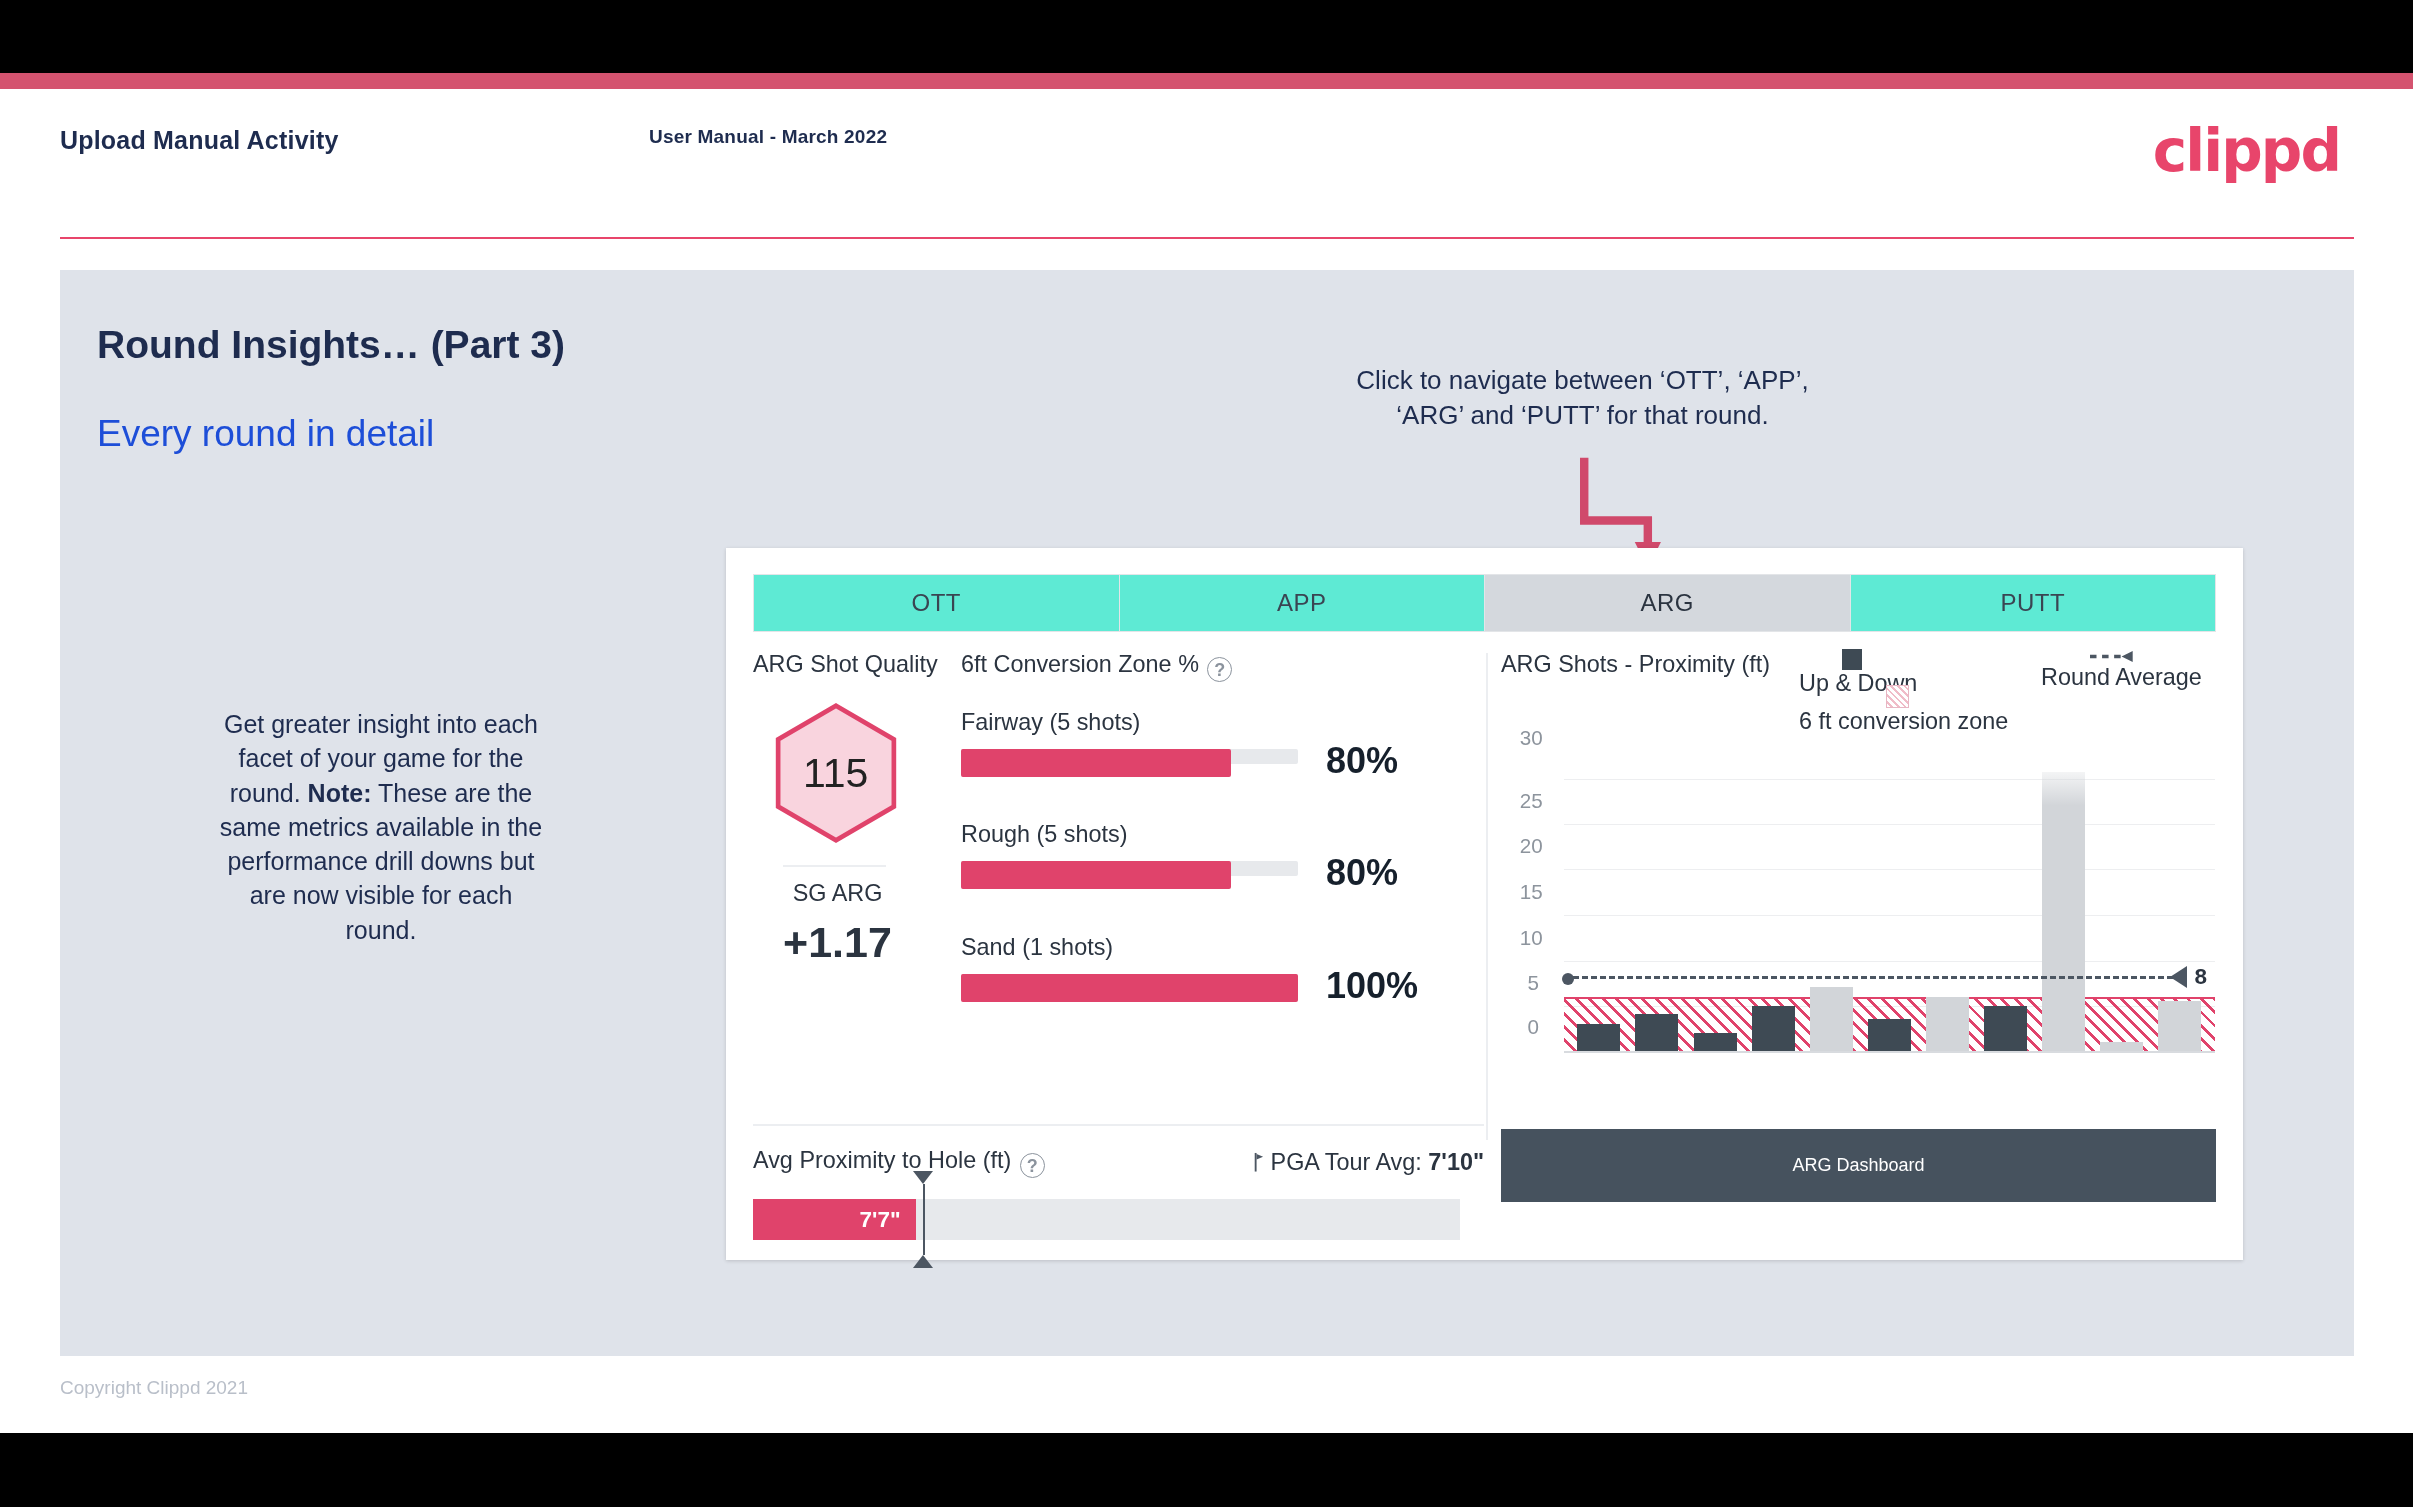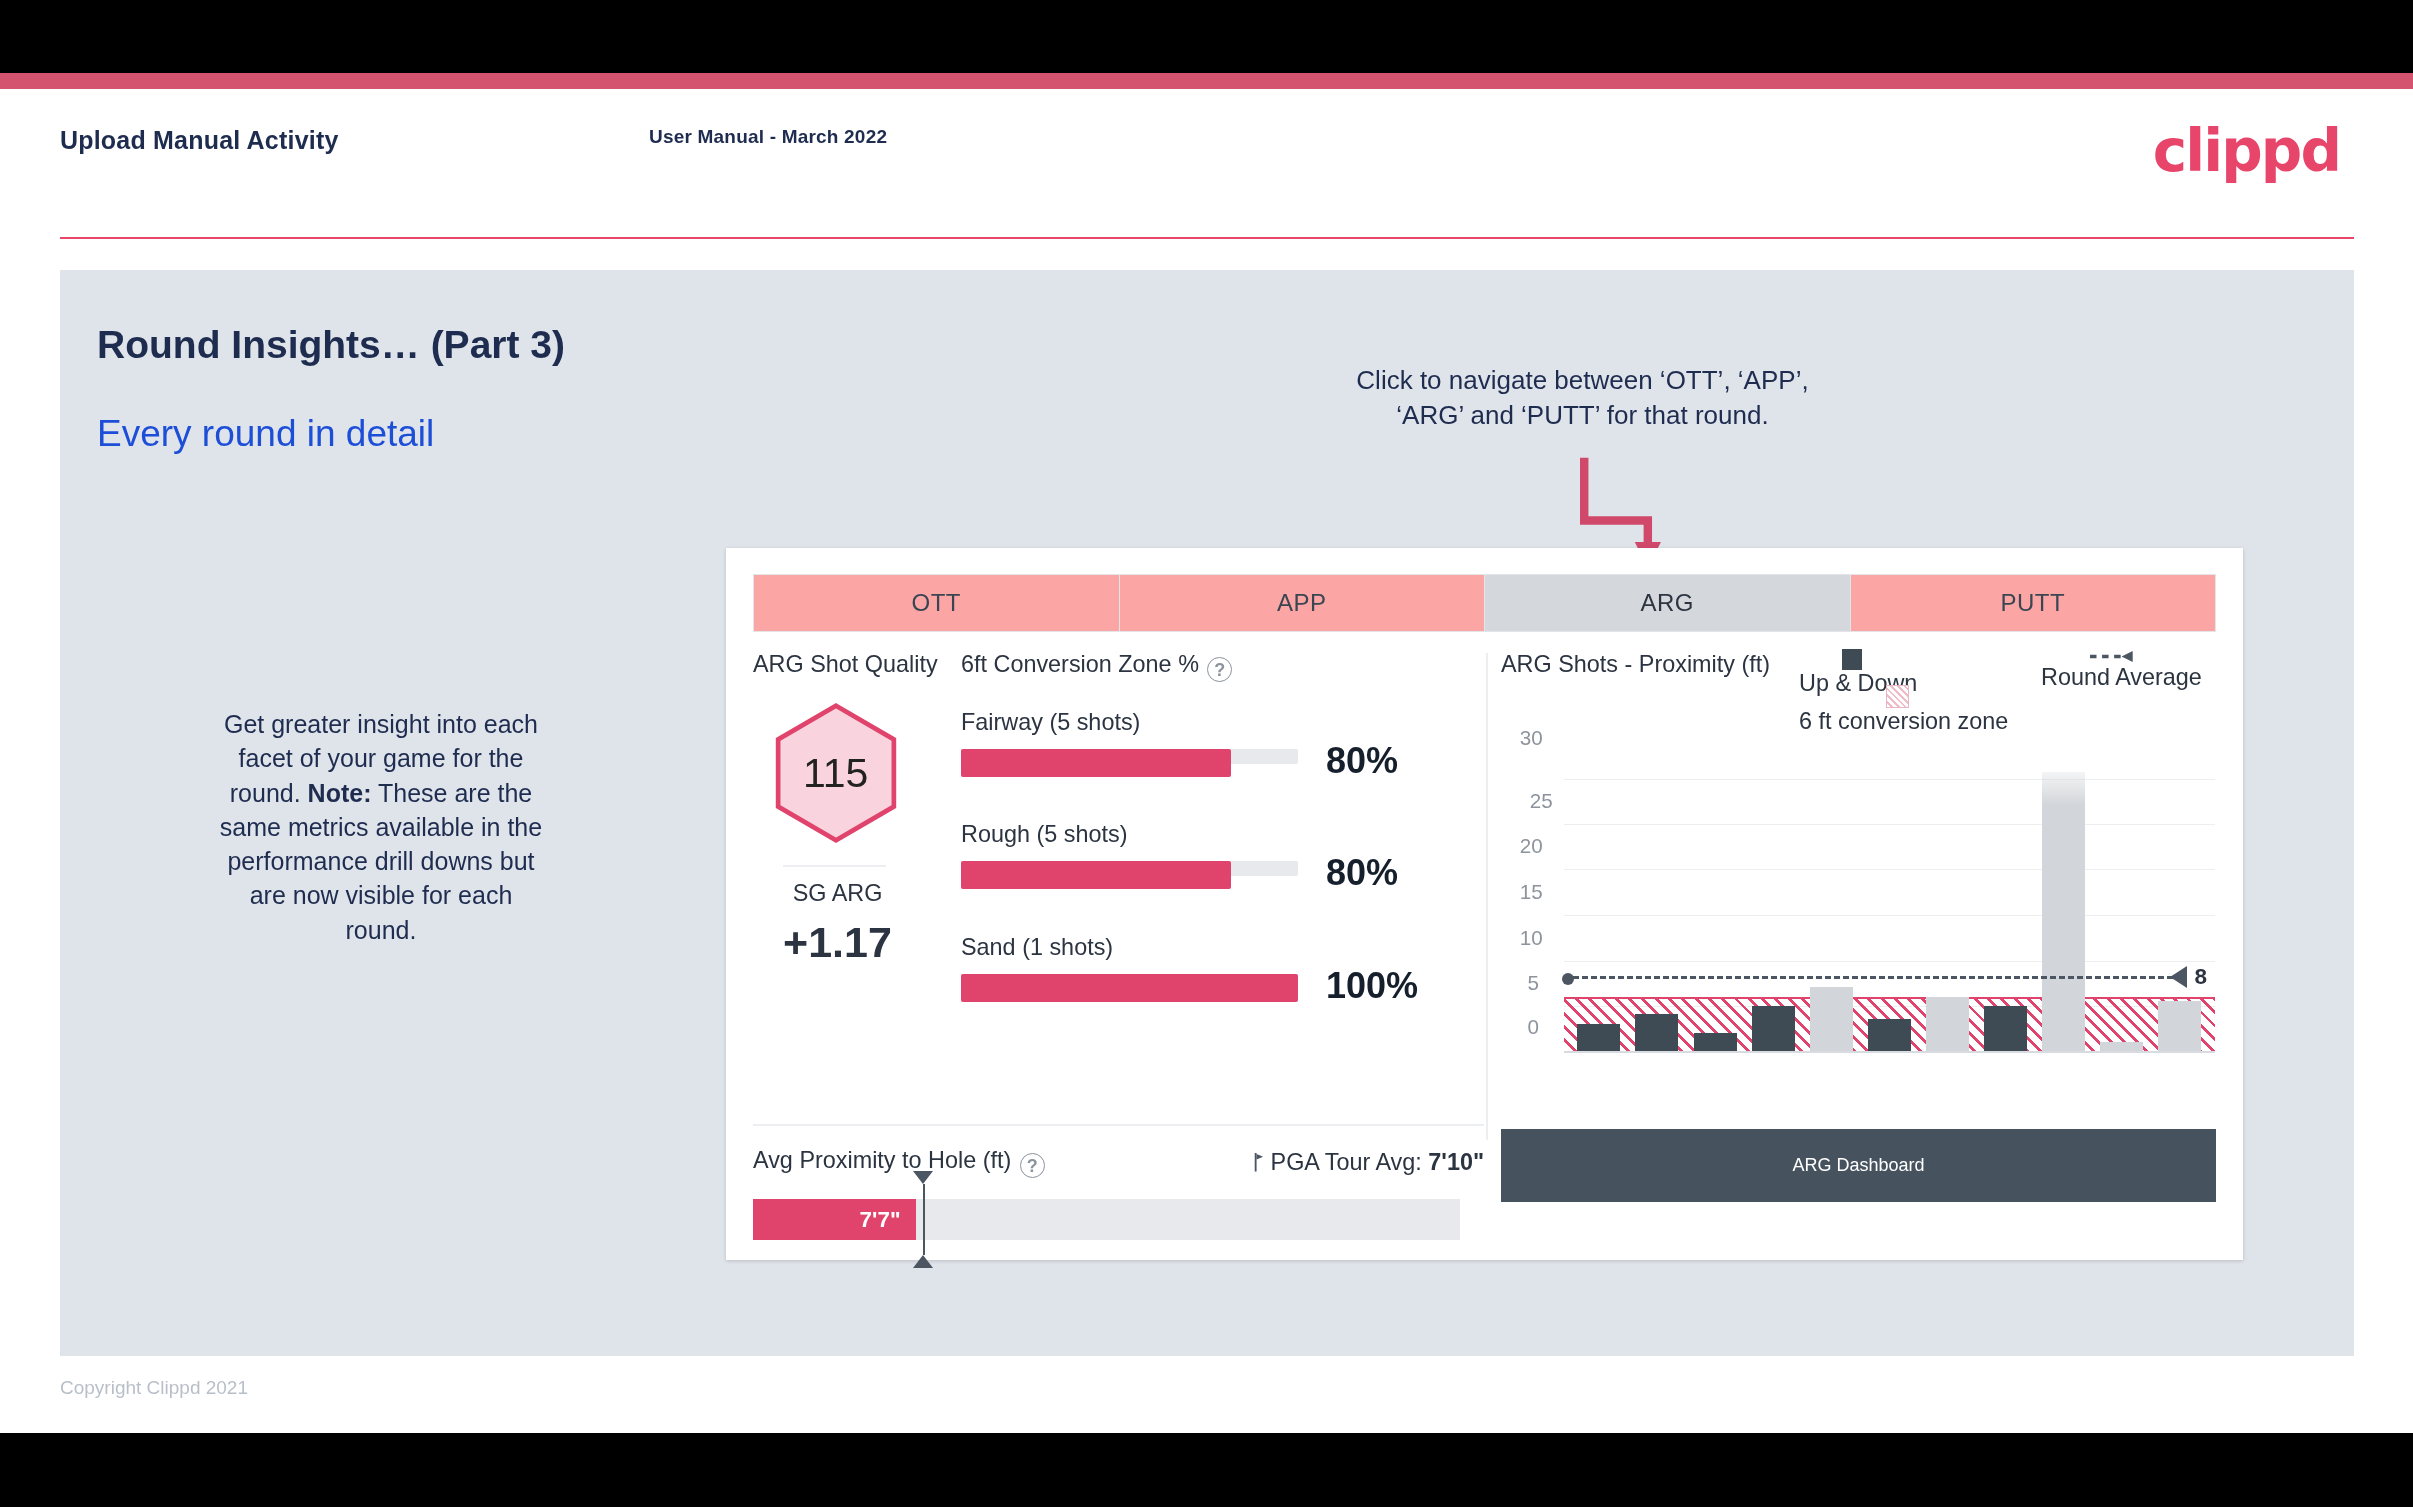--- a/index.html
+++ b/index.html
@@ -23,21 +23,21 @@
 
   .arrow-wrap{position:absolute;left:1573px;top:454px;width:159px;height:117px;}
 
   .body-copy{position:absolute;left:217px;top:707px;width:328px;text-align:center;font-size:25px;line-height:1.37;color:#1e2c4f;}
   .body-copy b{font-weight:700;}
 
   .copyright{position:absolute;left:60px;top:1377px;font-size:19px;color:#b9bfc9;}
 
   
   .card{position:absolute;left:726px;top:548px;width:1517px;height:712px;background:#fff;box-shadow:0 0.9px 3.7px rgba(0,0,0,.16);}
-  .tabs{position:absolute;left:27px;top:26px;width:1463px;height:58px;display:flex;border:0.9px solid #e3e5e8;box-sizing:border-box;background:#fca5a5;}
+  .tabs{position:absolute;left:27px;top:26px;width:1463px;height:58px;display:flex;border:0.9px solid #e3e5e8;box-sizing:border-box;background:#5eead4;}
   .tab{flex:1;display:flex;align-items:center;justify-content:center;font-size:24px;color:#3a4552;border-right:0.9px solid #e3e5e8;box-sizing:border-box;letter-spacing:0.5px;}
   .tab:last-child{border-right:none;}
   .tab.active{background:#d4d8dd;color:#2b3440;}
 
   .lpanel{position:absolute;left:27px;top:103px;width:731px;height:468px;}
   .rpanel{position:absolute;left:775px;top:103px;width:715px;height:562px;}
   .vdiv{position:absolute;left:760px;top:105px;width:1.9px;height:487px;background:#eceef1;}
   .l-shotq{position:absolute;left:0;top:0;font-size:23.4px;color:#2b3440;}
   .l-conv{position:absolute;left:208px;top:0;font-size:23.4px;color:#2b3440;}
   .qmark{display:inline-block;width:25px;height:25px;border:1.9px solid #8b939d;border-radius:50%;color:#8b939d;font-size:18px;line-height:24px;text-align:center;vertical-align:-3.7px;margin-left:8.4px;font-weight:700;box-sizing:border-box;}
@@ -227,21 +227,21 @@
         <div class="chart">
 
           <div class="gl" style="bottom:273px"></div>
           <div class="gl" style="bottom:228px"></div>
           <div class="gl" style="bottom:183px"></div>
           <div class="gl" style="bottom:137px"></div>
           <div class="gl" style="bottom:91px"></div>
           <div class="gl" style="bottom:46px"></div>
 
           <div class="ytick" style="left:9.4px;bottom:291px;">30</div>
-          <div class="ytick" style="left:9.4px;bottom:228px;margin-left:10px;">25</div>
+          <div class="ytick" style="left:9.4px;bottom:228px;">25</div>
           <div class="ytick" style="left:9.4px;bottom:183px;">20</div>
           <div class="ytick" style="left:9.4px;bottom:137px;">15</div>
           <div class="ytick" style="left:9.4px;bottom:91px;">10</div>
           <div class="ytick" style="left:17px;bottom:46px;">5</div>
           <div class="ytick" style="left:17px;bottom:1.9px;">0</div>
 
           <div class="hatchzone" style="bottom:1.9px;height:54px;"></div>
 
           <div class="bar dk" style="left:67px;width:43px;height:27px;"></div>
           <div class="bar dk" style="left:125px;width:43px;height:37px;"></div>

